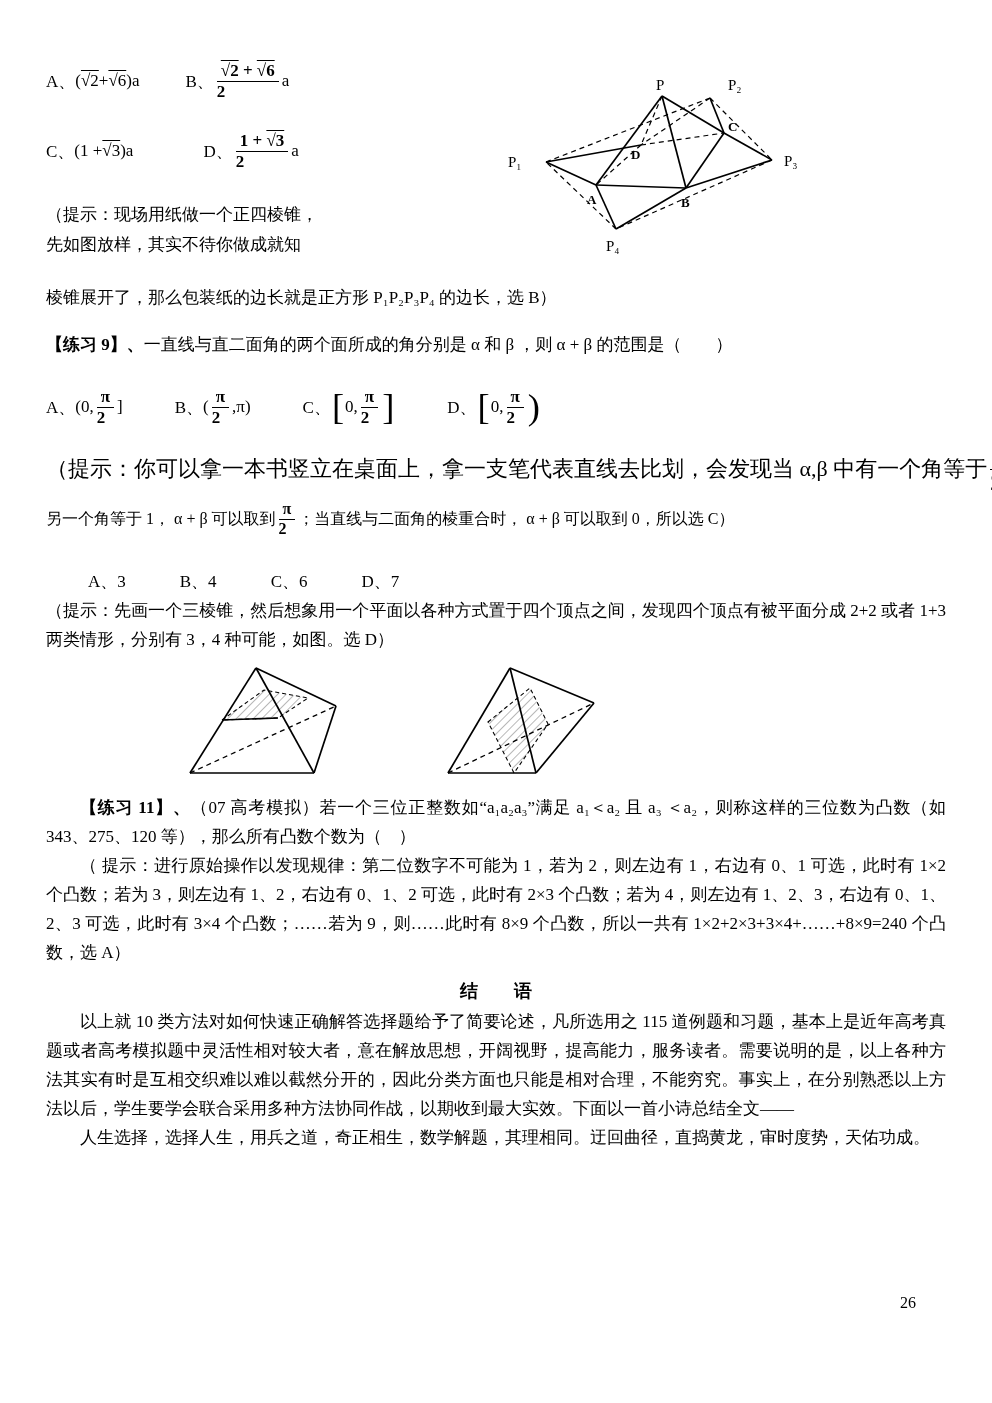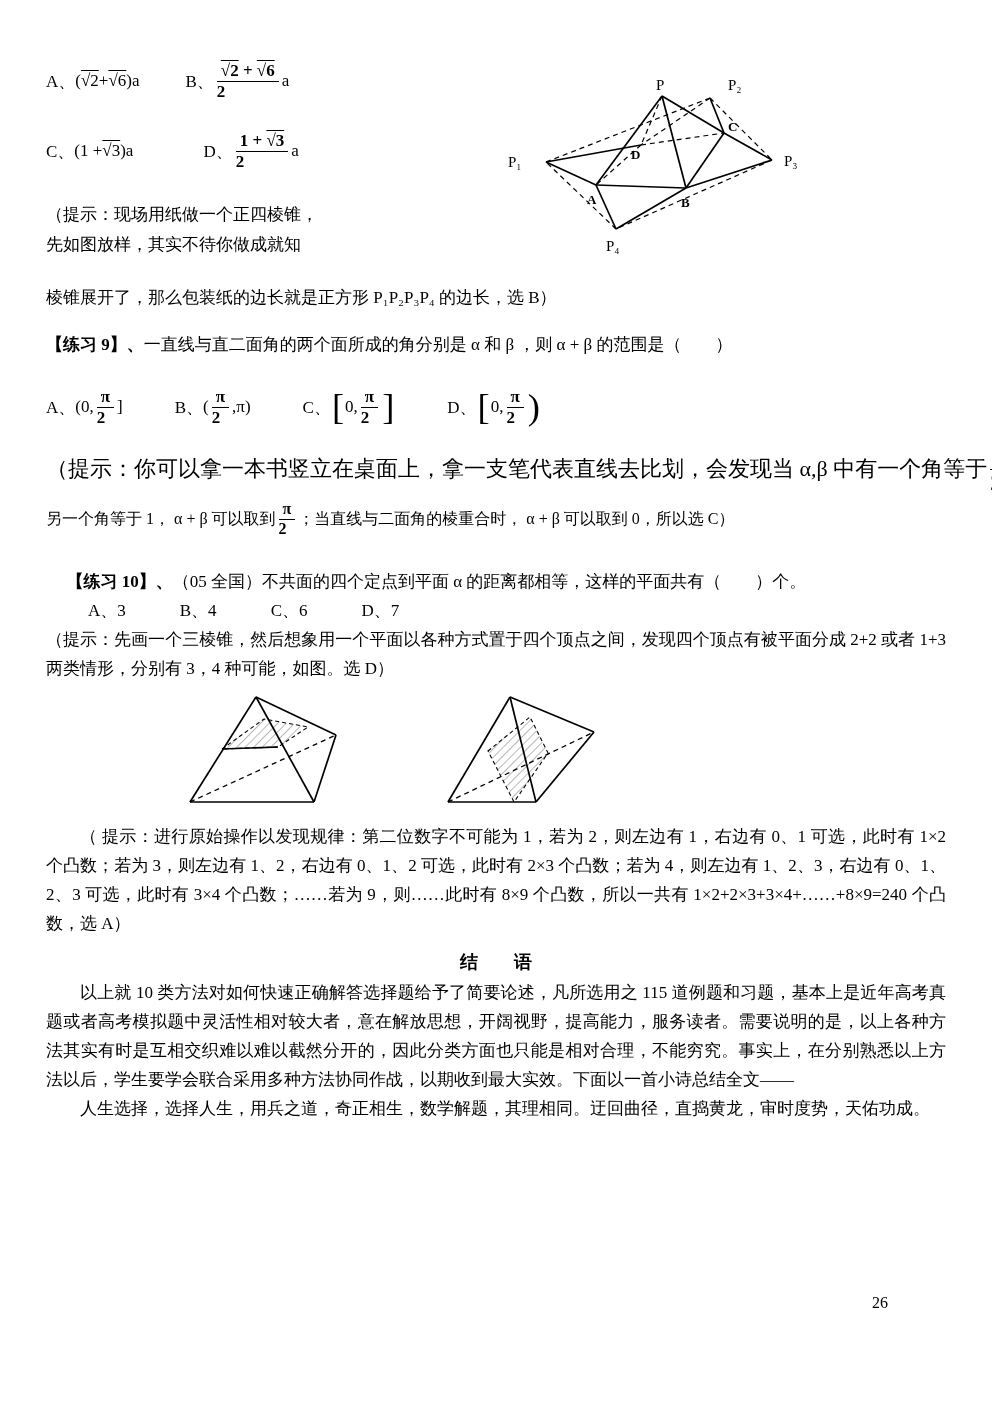--- a/index.html
+++ b/index.html
@@ -37,21 +37,21 @@
   .hintline2{height:48px;font-size:16px;}
   .ex10{margin-top:24px;}
   .ex10 .opts{padding-left:42px;}
   .ex10 .opts span{margin-right:54px;}
   .figs{margin:4px 0 2px 140px;display:flex;gap:58px;}
   .ex11{margin-top:10px;}
   .ex11 .opts{padding-left:36px;}
   .ex11 .opts span{margin-right:68px;}
   .indent{text-indent:2em;}
   .concl-head{text-align:center;font-weight:bold;margin-top:8px;line-height:32px;font-size:18px;}
-  .page-num{position:absolute;left:872px;top:1294px;font-size:16px;}
+  .page-num{position:absolute;left:900px;top:1294px;font-size:16px;}
   svg text{font-family:"Liberation Serif","DejaVu Serif",serif;}
 </style>
 </head>
 <body>
 
 <div class="top-flex">
   <div class="top-left">
 
     <div class="opt-row">
       <span class="opt">
@@ -194,21 +194,20 @@
 <div class="mathline hintline2">
   <span>另一个角等于 1， α + β 可以取到</span>
   <span class="frac">
       <span class="num">π</span>
       <span class="den">2</span>
     </span>
   <span>；当直线与二面角的棱重合时， α + β 可以取到 0，所以选 C）</span>
 </div>
 
 <div class="ex10">
-  <p style="text-indent:1.2em;"><span class="bold">【练习 10】、</span><span>（05 全国）不共面的四个定点到平面 α 的距离都相等，这样的平面共有（　　）个。</span></p>
   <p class="opts nowrap">
     <span>A、3</span><span>B、4</span><span>C、6</span><span>D、7</span>
   </p>
   <p>（提示：先画一个三棱锥，然后想象用一个平面以各种方式置于四个顶点之间，发现四个顶点有被平面分成 2+2 或者 1+3 两类情形，分别有 3，4 种可能，如图。选 D）</p>
 </div>
 
 <div class="figs">
   <svg width="200" height="125" viewBox="0 0 200 125">
     <defs>
       <pattern id="hatch1" width="6" height="6" patternUnits="userSpaceOnUse" patternTransform="rotate(45)">
@@ -238,20 +237,21 @@
       <line x1="66" y1="10" x2="150" y2="45" stroke-width="1.7"></line>
       <line x1="4" y1="115" x2="92" y2="115" stroke-width="1.7"></line>
       <line x1="92" y1="115" x2="150" y2="45" stroke-width="1.7"></line>
       <line x1="4" y1="115" x2="150" y2="45" stroke-width="1.3" stroke-dasharray="5,4"></line>
       <polygon points="44,64 86,30 104,66 70,115" fill="url(#hatch2)" fill-opacity="0.55" stroke-width="1.1" stroke-dasharray="4,3"></polygon>
     </g>
   </svg>
 </div>
 
 <div class="ex11">
+  <p style="text-indent:2em;"><span class="bold">【练习 11】、</span><span>（07 高考模拟）若一个三位正整数如“a₁a₂a₃”满足 a₁＜a₂ 且 a₃ ＜a₂，则称这样的三位数为凸数（如 343、275、120 等），那么所有凸数个数为（　）</span></p>
   <p class="indent">（ 提示：进行原始操作以发现规律：第二位数字不可能为 1，若为 2，则左边有 1，右边有 0、1 可选，此时有 1×2 个凸数；若为 3，则左边有 1、2，右边有 0、1、2 可选，此时有 2×3 个凸数；若为 4，则左边有 1、2、3，右边有 0、1、2、3 可选，此时有 3×4 个凸数；……若为 9，则……此时有 8×9 个凸数，所以一共有 1×2+2×3+3×4+……+8×9=240 个凸数，选 A）</p>
 </div>
 
 <p class="concl-head">结　　语</p>
 <p class="indent">以上就 10 类方法对如何快速正确解答选择题给予了简要论述，凡所选用之 115 道例题和习题，基本上是近年高考真题或者高考模拟题中灵活性相对较大者，意在解放思想，开阔视野，提高能力，服务读者。需要说明的是，以上各种方法其实有时是互相交织难以难以截然分开的，因此分类方面也只能是相对合理，不能穷究。事实上，在分别熟悉以上方法以后，学生要学会联合采用多种方法协同作战，以期收到最大实效。下面以一首小诗总结全文——</p>
 <p class="indent">人生选择，选择人生，用兵之道，奇正相生，数学解题，其理相同。迂回曲径，直捣黄龙，审时度势，天佑功成。</p>
 
 <div class="page-num">26</div>
 
 </body></html>

